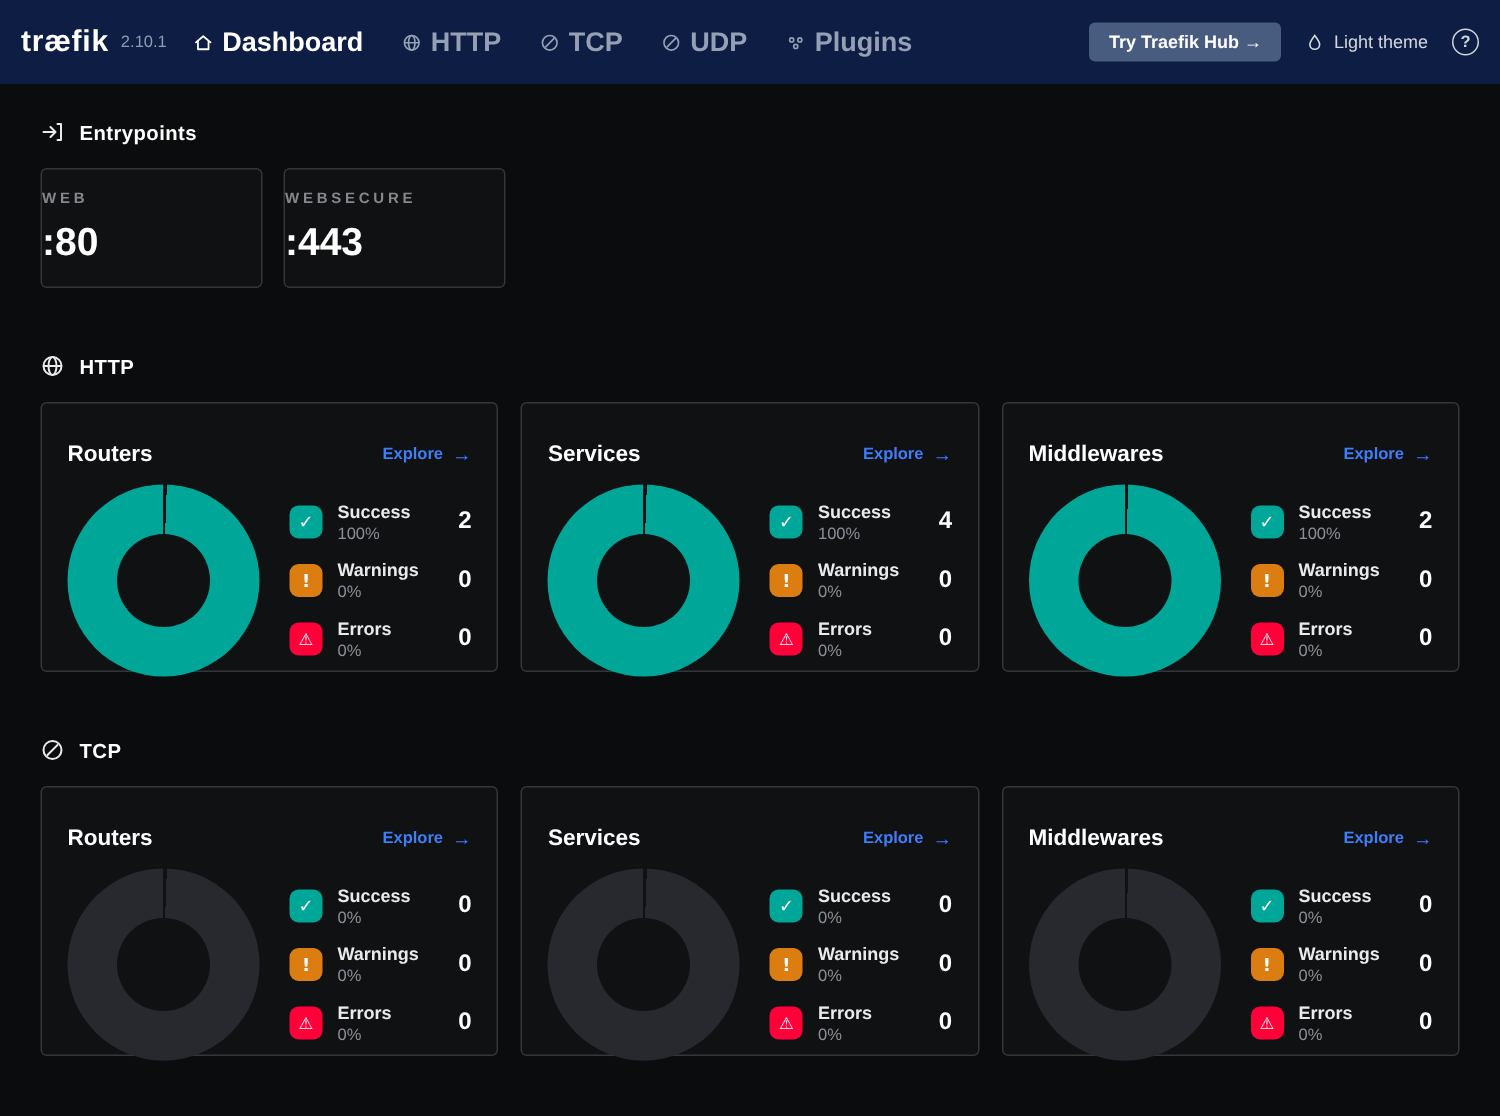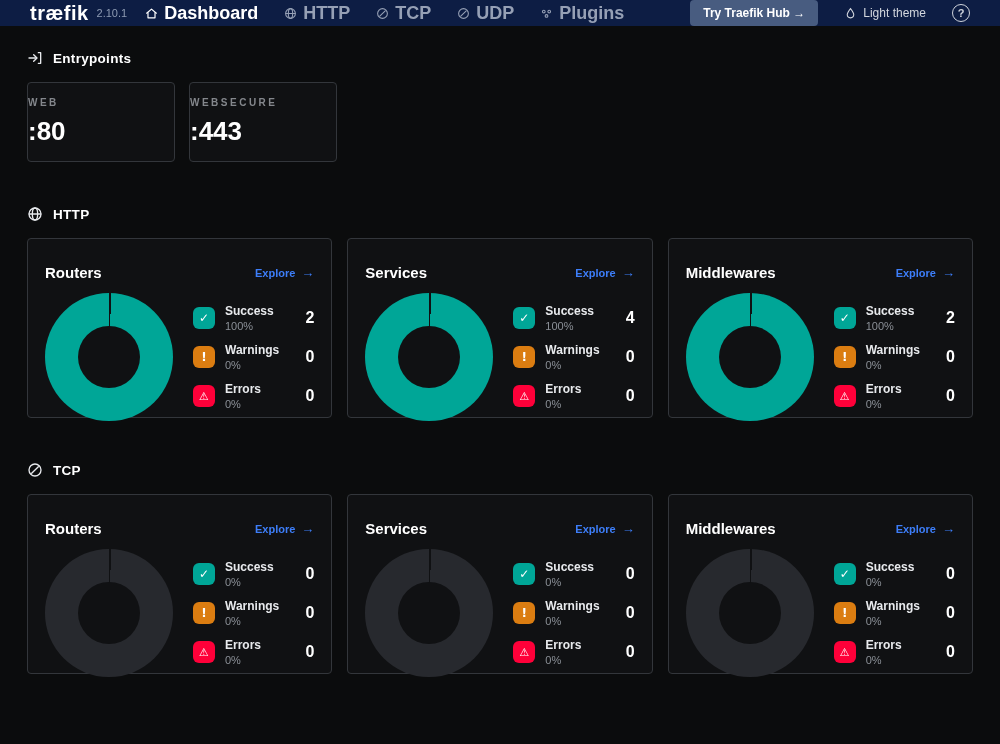--- a/index.html
+++ b/index.html
@@ -15,38 +15,38 @@
   *{box-sizing:border-box;margin:0;padding:0;}
   html,body{overflow:hidden;}
   body{
     width:1000px;height:744px;
     background:var(--page-bg);
     font-family:"Liberation Sans","DejaVu Sans",sans-serif;
     color:#e8eaed;
   }
   
   .navbar{
-    height:26px;background:var(--navbar-bg);
+    height:56px;background:var(--navbar-bg);
     display:flex;align-items:center;justify-content:space-between;
-    padding:0 30px;
+    padding:0 14px;
   }
   .nav-left{display:flex;align-items:center;}
   .logo{
     color:#fff;font-size:20px;font-weight:600;letter-spacing:.5px;
     cursor:pointer;text-decoration:none;
   }
   .version{color:#8e9bb3;font-size:11px;margin-left:8px;margin-right:18px;}
   .nav-items{display:flex;align-items:center;gap:26px;}
   .nav-item{
     display:flex;align-items:center;gap:6px;
     color:#96a0b5;font-size:18px;font-weight:600;cursor:pointer;text-decoration:none;
   }
   .nav-item.active{color:#fff;}
   .nicon{display:inline-flex;align-items:center;}
-  .nav-right{display:flex;align-items:center;gap:26px;}
+  .nav-right{display:flex;align-items:center;gap:16px;}
   .hub-btn{
     background:#485c80;border:none;border-radius:4px;color:#fff;
     font-size:12px;font-weight:600;padding:6px 13px;cursor:pointer;
     font-family:inherit;
   }
   .theme-toggle{
     display:flex;align-items:center;gap:6px;color:#d3d7de;
     font-size:12px;cursor:pointer;
   }
   .help-btn{

